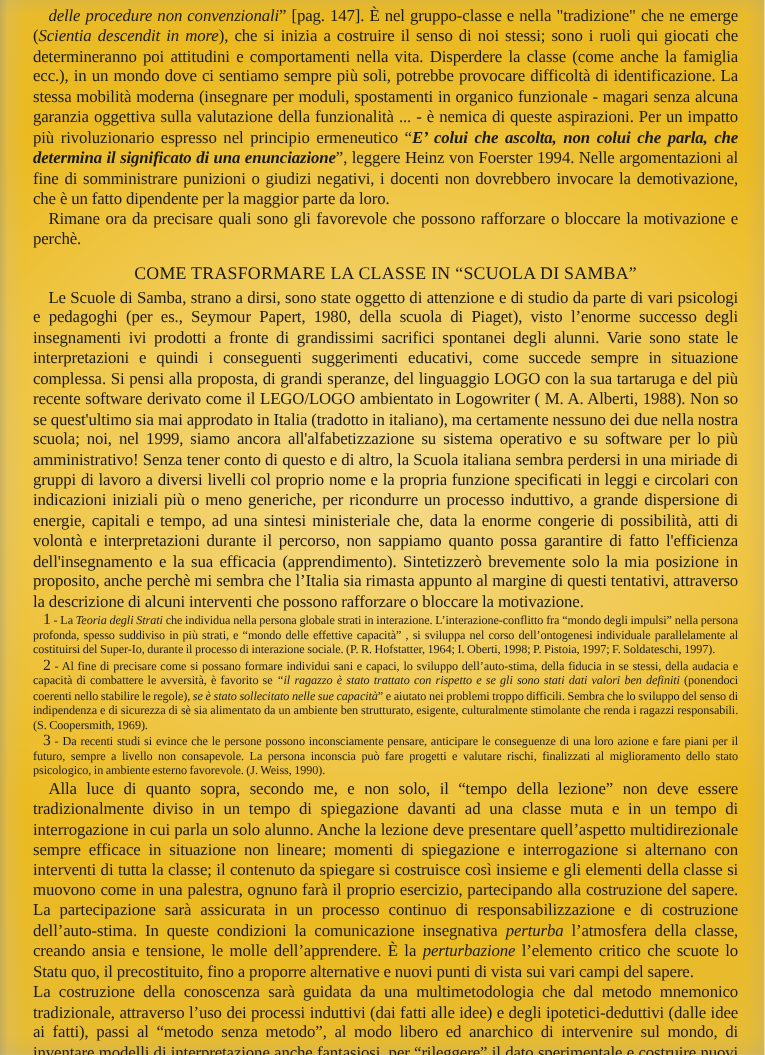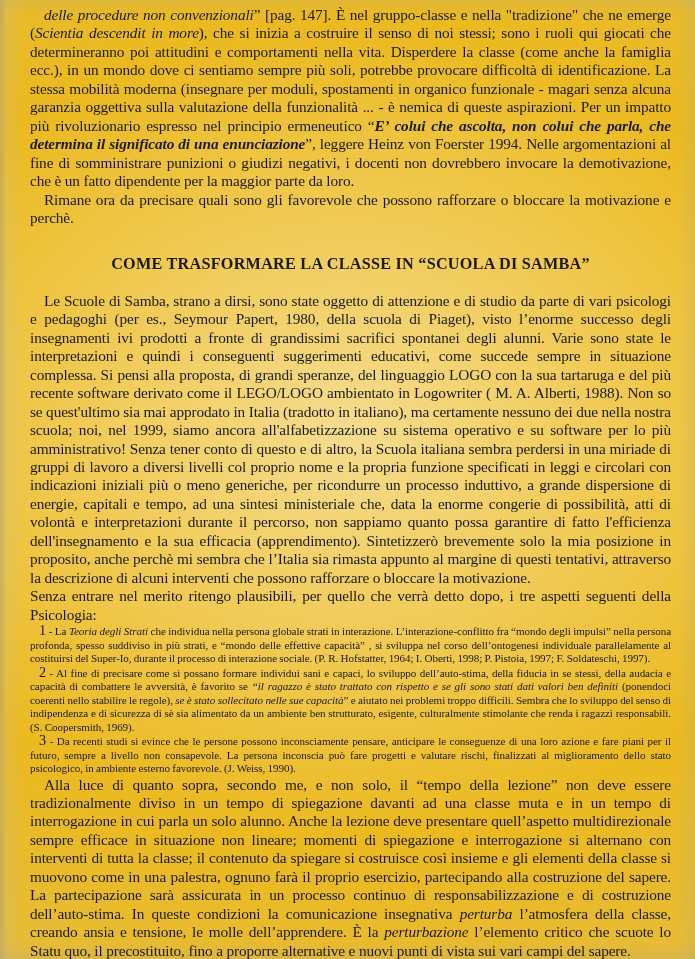--- a/index.html
+++ b/index.html
@@ -69,23 +69,23 @@
     letter-spacing: -0.08px;
     word-spacing: -0.35px;
     text-align: justify;
   }
   p.small .num {
     font-size: 14.2px;
     letter-spacing: 0;
   }
 
   h2.section-title {
-    margin: 15px;
+    margin: 0;
     font-size: 16.2px;
-    font-weight: bold;
+    font-weight: normal;
     text-align: center;
     letter-spacing: 0.25px;
     line-height: 18.45px;
   }
 
   .gap-before-title { height: 13px; }
   .gap-after-title  { height: 3px; }
 
   i  { font-style: italic; }
   .bi { font-weight: bold; font-style: italic; }
@@ -103,21 +103,20 @@
     <p class="indent1"><i>delle procedure non convenzionali</i><span>” [pag. 147]. È nel gruppo-classe e nella "tradizione" che ne emerge (</span><i>Scientia descendit in more</i><span>), che si inizia a costruire il senso di noi stessi; sono i ruoli qui giocati che determineranno poi attitudini e comportamenti nella vita. Disperdere la classe (come anche la famiglia ecc.), in un mondo dove ci sentiamo sempre più soli, potrebbe provocare difficoltà di identificazione. La stessa mobilità moderna (insegnare per moduli, spostamenti in organico funzionale - magari senza alcuna garanzia oggettiva sulla valutazione della funzionalità ... - è nemica di queste aspirazioni. Per un impatto più rivoluzionario espresso nel principio ermeneutico “</span><span class="bi">E’ colui che ascolta, non colui che parla, che determina il significato di una enunciazione</span><span>”, leggere Heinz von Foerster 1994. Nelle argomentazioni al fine di  somministrare punizioni o giudizi negativi, i docenti non dovrebbero invocare la demotivazione, che è un fatto dipendente per la maggior parte da loro.</span></p>
 
     <p class="indent1">Rimane ora da precisare quali sono gli favorevole che possono rafforzare o bloccare la motivazione e perchè.</p>
 
     <div class="gap-before-title"></div>
     <h2 class="section-title">COME TRASFORMARE LA CLASSE IN “SCUOLA DI SAMBA”</h2>
     <div class="gap-after-title"></div>
 
     <p class="indent1">Le Scuole di Samba, strano a dirsi, sono state oggetto di attenzione e di studio da parte di vari psicologi e pedagoghi (per es., Seymour Papert, 1980, della scuola di Piaget), visto l’enorme successo degli insegnamenti ivi prodotti a fronte di grandissimi sacrifici spontanei degli alunni. Varie sono state le interpretazioni e quindi i conseguenti suggerimenti educativi, come succede sempre in situazione complessa. Si pensi alla proposta, di grandi speranze, del linguaggio LOGO con la sua tartaruga e del più recente software derivato come il LEGO/LOGO ambientato in Logowriter ( M. A. Alberti, 1988). Non so se quest'ultimo sia mai approdato in Italia (tradotto in italiano), ma certamente nessuno dei due nella nostra scuola; noi, nel 1999, siamo ancora all'alfabetizzazione su sistema operativo e su software per lo più amministrativo! Senza tener conto di questo e di altro, la Scuola italiana sembra perdersi in una miriade di gruppi di lavoro  a diversi livelli col proprio nome e la propria funzione specificati in leggi e circolari con indicazioni iniziali più o meno generiche, per ricondurre un processo induttivo, a grande dispersione di energie, capitali e tempo, ad una sintesi ministeriale che, data la enorme congerie di possibilità, atti di volontà e interpretazioni durante il percorso, non sappiamo quanto possa garantire di fatto l'efficienza dell'insegnamento e la sua efficacia (apprendimento). Sintetizzerò brevemente solo la mia posizione in proposito, anche perchè mi sembra che l’Italia sia rimasta appunto al margine di questi tentativi, attraverso la descrizione di alcuni interventi che possono rafforzare o bloccare la motivazione.</p>
 
-    <p>Senza entrare nel merito ritengo plausibili, per quello che verrà detto dopo, i tre aspetti seguenti della Psicologia:</p>
 
     <p class="small indent-small"><span class="num">1</span><span> - La </span><i>Teoria degli Strati</i><span> che individua nella persona globale strati in interazione. L’interazione-conflitto fra “mondo degli impulsi” nella persona profonda, spesso suddiviso in più strati, e “mondo delle effettive capacità” , si sviluppa nel corso dell’ontogenesi individuale parallelamente al costituirsi del Super-Io, durante il processo di interazione sociale. (P. R. Hofstatter, 1964; I. Oberti, 1998; P. Pistoia, 1997; F. Soldateschi, 1997).</span></p>
 
     <p class="small indent-small"><span class="num">2</span><span> - Al fine di precisare come si possano formare individui sani e capaci, lo sviluppo dell’auto-stima, della fiducia in se stessi, della audacia e capacità di combattere le avversità, è favorito se  </span><i>“il ragazzo è stato trattato con rispetto e se gli sono stati dati valori ben definiti</i><span> (ponendoci coerenti nello stabilire le regole), </span><i>se è stato sollecitato nelle sue capacità</i><span>” e aiutato nei problemi troppo difficili. Sembra che lo sviluppo del senso di indipendenza e di sicurezza di sè sia alimentato da un ambiente ben strutturato, esigente, culturalmente stimolante che renda i ragazzi responsabili. (S. Coopersmith, 1969).</span></p>
 
     <p class="small indent-small"><span class="num">3</span><span> - Da recenti studi si evince che le persone possono inconsciamente pensare, anticipare le conseguenze di una loro azione e fare piani per il futuro, sempre a livello non consapevole. La persona inconscia può fare progetti e valutare rischi, finalizzati al miglioramento dello stato psicologico, in ambiente esterno favorevole. (J. Weiss, 1990).</span></p>
 
     <p class="indent1"><span>Alla luce di quanto sopra, secondo me, e non solo, il “tempo della lezione” non deve essere tradizionalmente diviso in un tempo di spiegazione davanti ad una classe muta e in un tempo di interrogazione in cui parla un solo alunno. Anche la lezione deve presentare quell’aspetto multidirezionale sempre efficace in situazione non lineare; momenti di spiegazione e interrogazione si alternano con interventi di tutta la classe; il contenuto da spiegare si costruisce così insieme e gli elementi della classe si muovono come in una palestra, ognuno farà il proprio esercizio, partecipando alla costruzione del sapere. La partecipazione sarà assicurata in un processo continuo di responsabilizzazione e di costruzione dell’auto-stima. In queste condizioni la comunicazione insegnativa </span><i>perturba</i><span> l’atmosfera della classe, creando ansia e tensione, le molle dell’apprendere. È la </span><i>perturbazione</i><span> l’elemento critico che scuote lo Statu quo, il precostituito, fino a proporre alternative e nuovi punti di vista sui vari campi del sapere.</span></p>
 
     <p>La costruzione della conoscenza sarà guidata da una multimetodologia che dal metodo mnemonico tradizionale, attraverso l’uso dei processi induttivi (dai fatti alle idee) e degli ipotetici-deduttivi (dalle idee ai fatti), passi al “metodo senza metodo”, al modo libero ed anarchico di intervenire sul mondo, di inventare modelli di interpretazione anche fantasiosi, per “rileggere” il dato sperimentale e costruire nuovi fatti e nuove informazioni. Si propongono così nuovi giochi linguistici, si costruiscono opere d’arte dalla poesia, alla pittura-scultura, fino a idee non precostituite, nè fino allora conosciute, nella scienza, nella storia, nella vita. Una buona banca-dati, di tutti i tipi, anche i più strani, per non iniziare sempre daccapo, verrà certamente fornita dai pensieri degli uomini del passato, anche il più lontano e non solo degli uomini (la stessa etologia potrebbe fornire stimoli creativi), che, pur riempiendo l’Universo di “posti” e “oggetti” mitici e strani, non sono da ritenersi meno geniali e affidabili dei nostri migliori maghi (nella accezione letterale del termine) della scienza. Alimentiamo l’immaginazione e la creatività fuori norma, insieme al solito</p>

